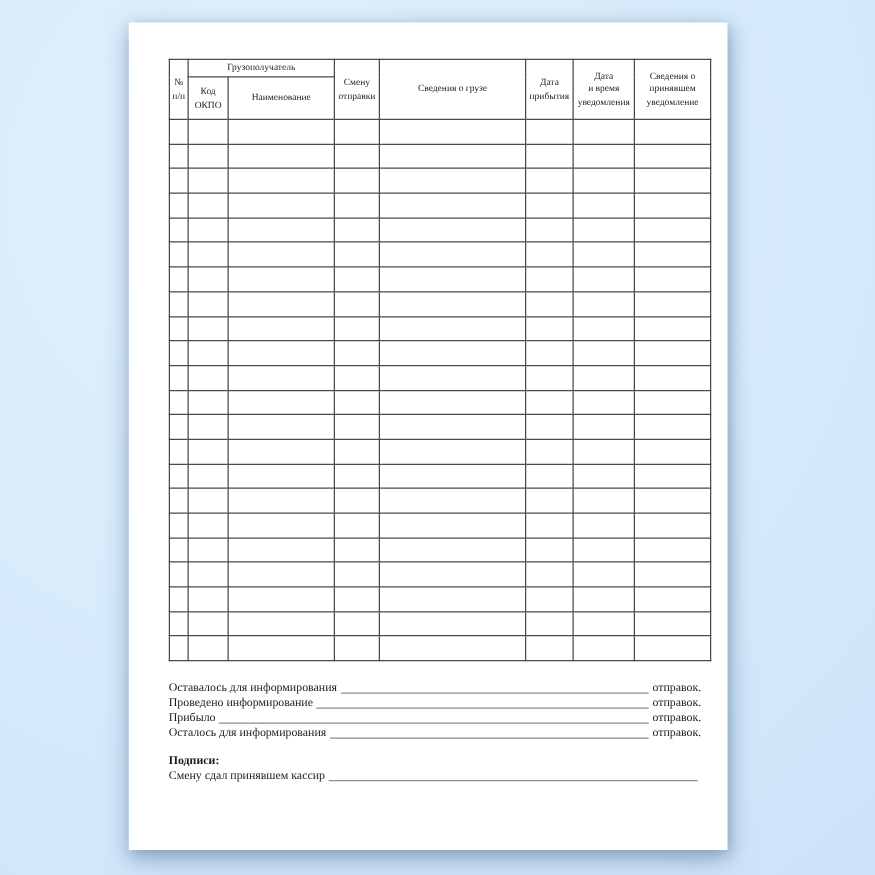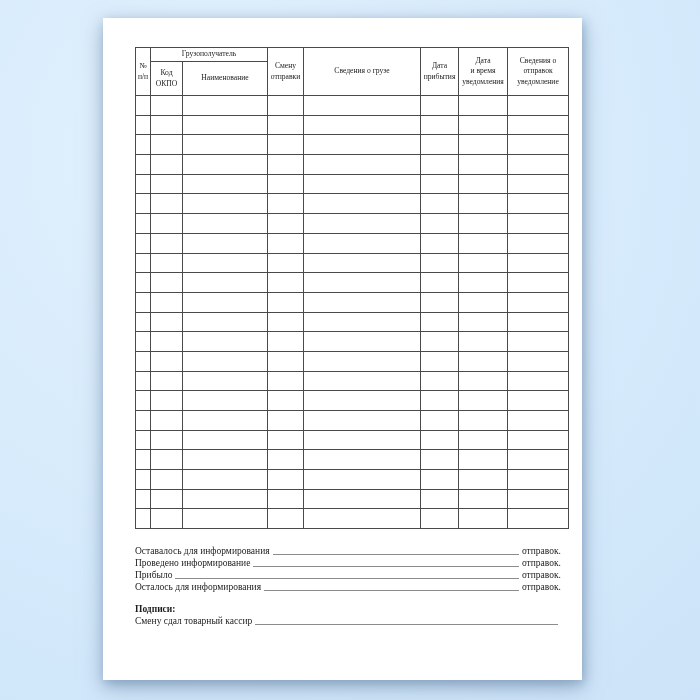--- a/index.html
+++ b/index.html
@@ -74,21 +74,21 @@
           <th colspan="2" class="group-cell">Грузополучатель</th>
           <th rowspan="2">Смену
 отправки</th>
           <th rowspan="2">Сведения о грузе</th>
           <th rowspan="2">Дата
 прибытия</th>
           <th rowspan="2">Дата
 и время
 уведомления</th>
           <th rowspan="2">Сведения о
-отправок
+принявшем
 уведомление</th>
         </tr>
         <tr class="sub-row">
           <th>Код
 ОКПО</th>
           <th>Наименование</th>
         </tr>
       </thead>
       <tbody>
           <tr>
@@ -335,20 +335,20 @@
           <div class="fill-line">
             <span class="label">Осталось для информирования</span>
             <span class="fill"></span>
             <span class="suffix">отправок.</span>
           </div>
         </div>
       <div class="signatures-block">
         <div class="section-heading">Подписи:</div>
 
       <div class="fill-line">
-            <span class="label">Смену сдал товарный кассир</span>
+            <span class="label">Смену сдал принявшем кассир</span>
             <span class="fill"></span>
           </div>
         </div>
     </div>
 
   </div>
 </div>
 
 </body></html>

